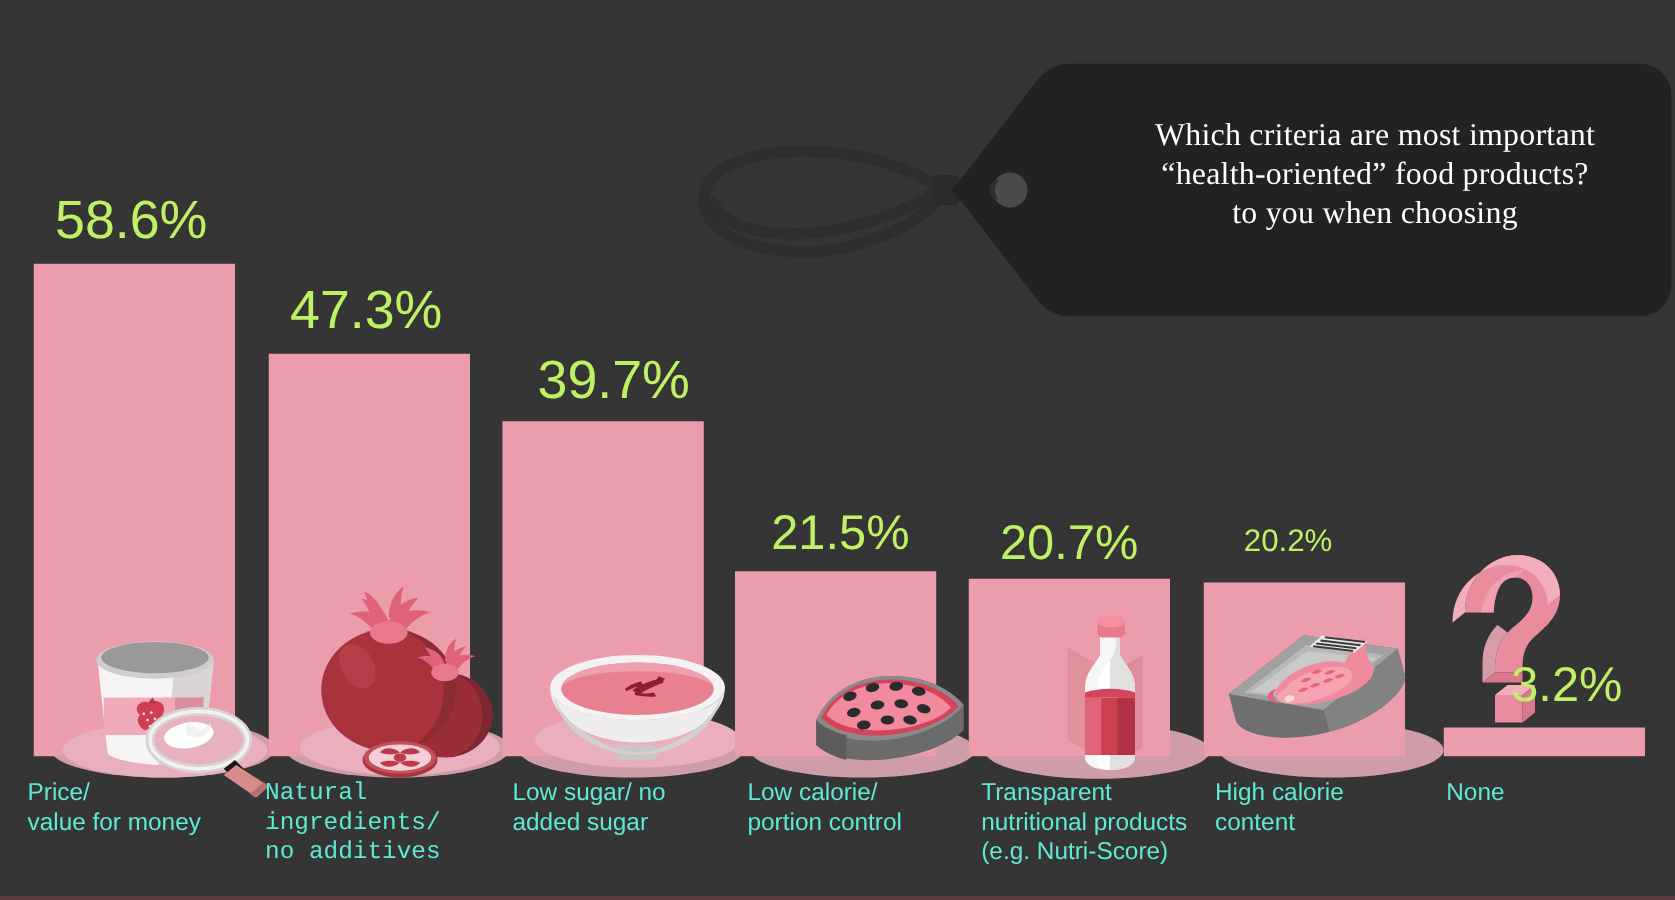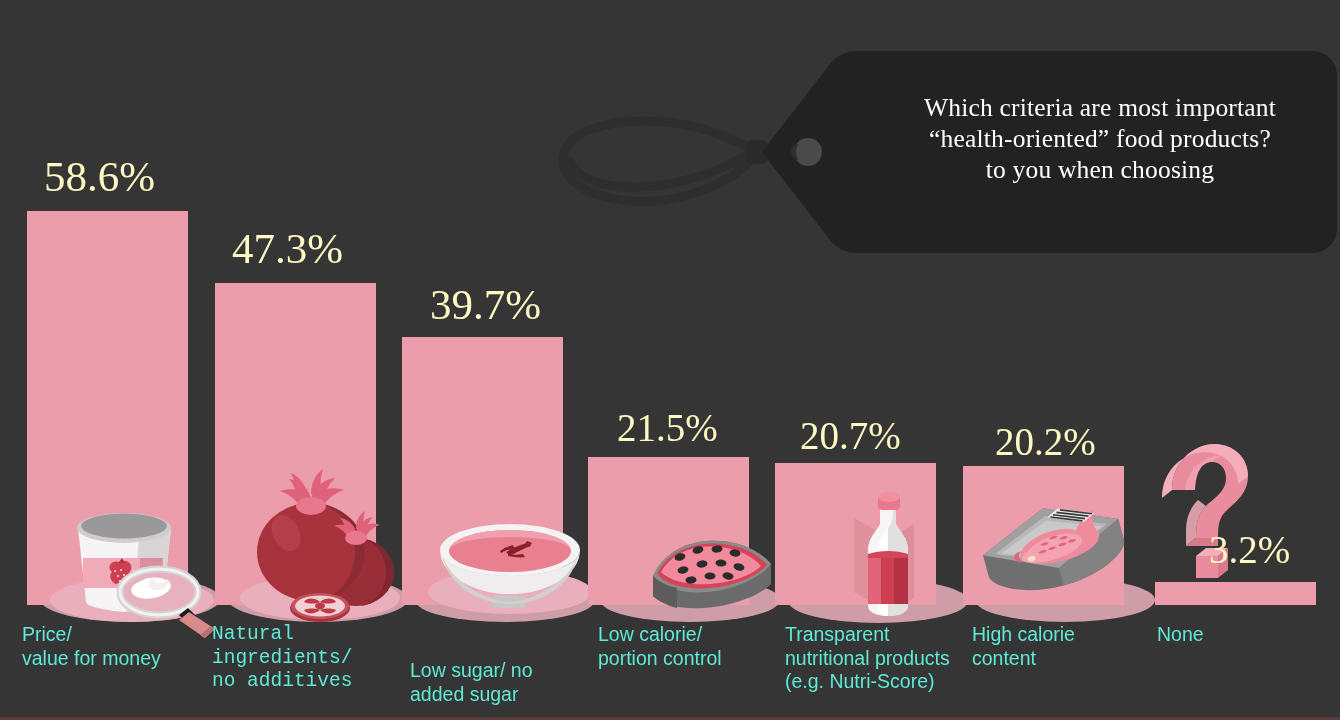--- a/index.html
+++ b/index.html
@@ -25,22 +25,22 @@
 
   
   #chart{position:absolute;left:0;top:0;width:1340px;height:720px;}
   .barwrap{position:absolute;bottom:115px;}
   .bar{position:absolute;left:0;bottom:0;width:100%;background:#eb9dac;}
   .shadow{
     position:absolute;border-radius:50%;
     background:#e9afbc;opacity:.85;
   }
   .pct{
-    position:absolute;color:#fef9c3;
-    font-family:Liberation Serif, serif;
+    position:absolute;color:#bef264;
+    font-family:Liberation Sans, sans-serif;
     white-space:nowrap;text-align:center;
   }
   .catlabel{
     position:absolute;color:#5eead4;
     font-family:"Liberation Sans", sans-serif;
     font-size:19.5px;line-height:23.5px;
     white-space:pre-line;
   }
   .icon{position:absolute;bottom:0;}
   .icon svg{display:block;overflow:visible;}
@@ -169,21 +169,21 @@
         <g fill="#8d1f2b">
           <path d="M86,42 c8,-5 16,-8 22,-9 l3,3 c-6,2 -14,6 -21,10z"></path>
           <path d="M84,38 c6,-1 12,-1 17,0 l-3,3 c-5,-1 -10,-2 -14,-1z"></path>
           <path d="M88,46 c6,1 12,2 17,1 l-2,-3 c-5,1 -10,1 -15,0z"></path>
           <path d="M80,41 c4,-3 9,-5 13,-6 l1,3 c-5,1 -9,3 -13,5z"></path>
           <path d="M107,31 l5,2 l-3,4 l-4,-3z"></path>
         </g>
       </svg>
     </div>
     <div class="pct" style="left:430px;top:280px;font-size:43px;">39.7%</div>
-    <div class="catlabel" style="left:410px;top:623px;width:175px;margin-top:36px;">Low sugar/ no
+    <div class="catlabel" style="left:410px;top:623px;width:175px;">Low sugar/ no
 added sugar</div>
 
     <div class="shadow" style="left:600px;bottom:98px;width:180px;height:44px;"></div>
     <div class="barwrap" style="left:588px;width:161px;height:148px;">
       <div class="bar" style="height:148px;"></div>
     </div>
     <div class="icon" style="left:635px;bottom:101px;">
       <svg width="150" height="95" viewBox="0 0 150 95">
         <path d="M18,72 L18,52 C40,4 112,10 136,40 L136,60 C112,84 40,94 18,72z" fill="#6b6b6b"></path>
         <path d="M18,52 C40,4 112,10 136,40 C112,70 40,80 18,52z" fill="#8a8a8a"></path>
@@ -265,21 +265,21 @@
             <g stroke="#3a3a3a" stroke-width="1.6">
               <line x1="106" y1="21" x2="136" y2="33"></line>
               <line x1="110" y1="19.5" x2="140" y2="31.5"></line>
               <line x1="114" y1="18" x2="144" y2="30"></line>
               <line x1="103" y1="22.5" x2="133" y2="34.5"></line>
             </g>
           </g>
         </g>
       </svg>
     </div>
-    <div class="pct" style="left:995px;top:419px;font-size:39px;">20.2%</div>
+    <div class="pct" style="left:995px;top:419px;font-size:25px;">20.2%</div>
     <div class="catlabel" style="left:972px;top:623px;width:175px;">High calorie
 content</div>
 
     <div class="barwrap" style="left:1155px;width:161px;height:23px;">
       <div class="bar" style="height:23px;"></div>
     </div>
     <div class="icon" style="left:1152px;bottom:122px;">
       <svg width="110" height="160" viewBox="0 0 110 160">
         <path d="M20,52 C20,22 44,6 62,6 C82,6 96,20 96,38 C96,60 76,68 70,78 C66,85 66,92 66,100 L44,100 C44,86 46,76 54,68 C62,60 74,54 74,40 C74,30 68,24 60,24 C50,24 44,33 43,52z" fill="#e98d9e"></path>
         <path d="M20,52 L10,60 C10,30 34,14 52,14 L62,6 C44,6 20,22 20,52z" fill="#f4aebb"></path>

